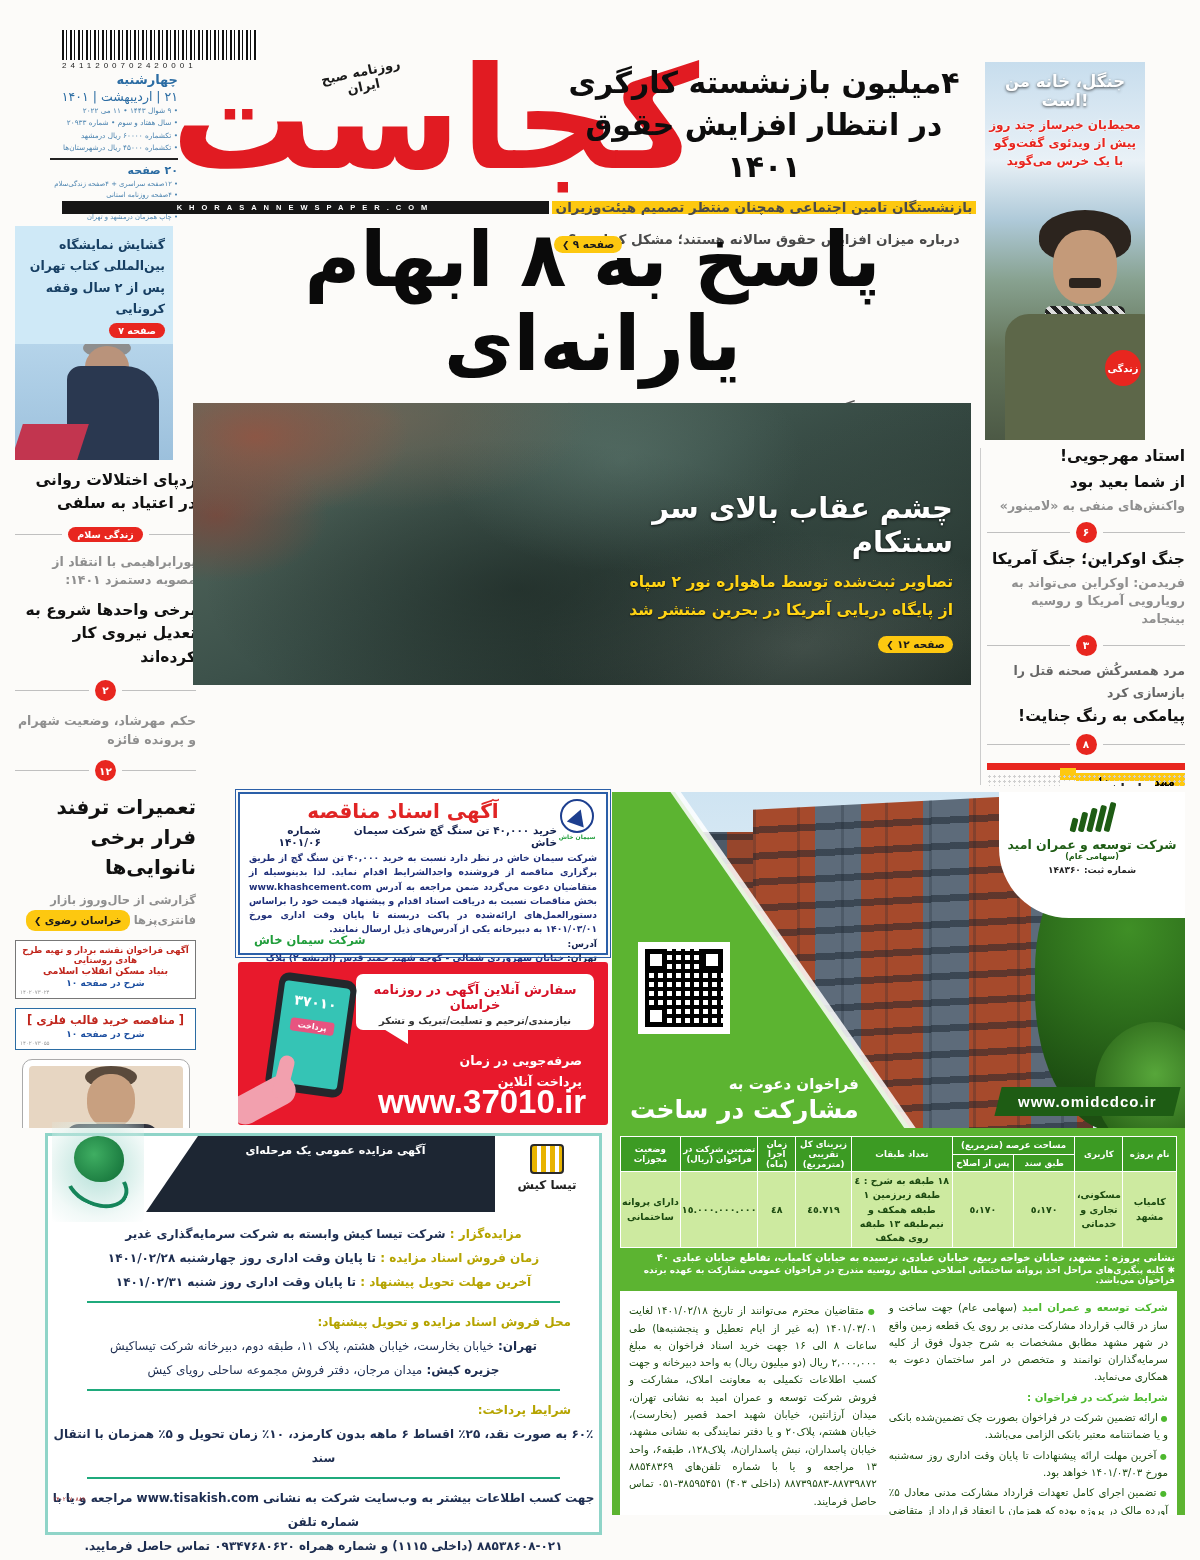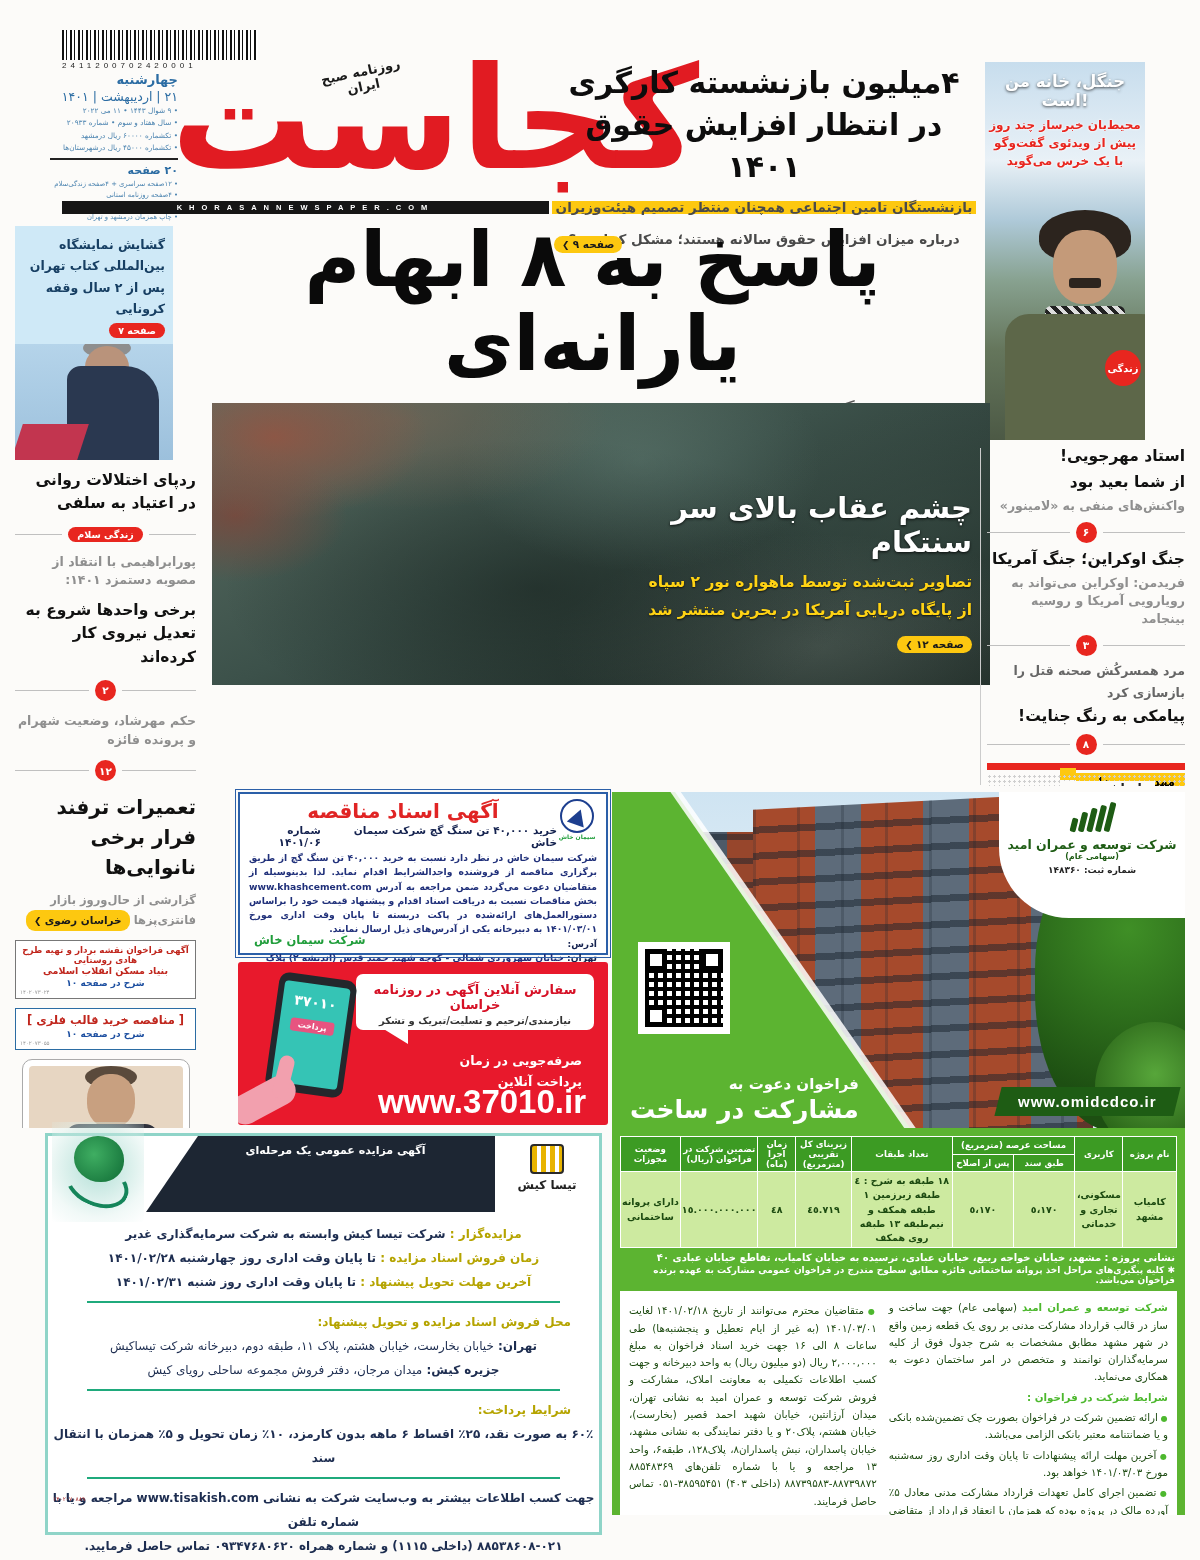--- a/index.html
+++ b/index.html
@@ -73,21 +73,21 @@
   .smallad .p{color:#1b4ea0;font-weight:bold;font-size:9px;margin-top:2px;}
   .smallad .code{display:block;text-align:left;font-size:5.5px;color:#999;margin-top:1px;}
   .obit{width:168px;margin:0 auto;border:1px solid #aaa;border-radius:10px;padding:6px 6px 4px;background:#fff;text-align:center;}
   .obit .photo{position:relative;height:92px;background:#e7d6c2;overflow:hidden;border-radius:4px;}
   .obit .face{position:absolute;left:58px;top:8px;width:48px;height:54px;background:#c8a080;border-radius:46%;}
   .obit .ohair{position:absolute;left:56px;top:0;width:52px;height:22px;background:#5a4a3c;border-radius:50%;}
   .obit .vest{position:absolute;left:36px;top:58px;width:94px;height:36px;background:#fff;border-radius:14px 14px 0 0;border-top:5px solid #30323c;}
   .yellowad{position:relative;width:181px;height:48px;background:#f7d33e;border-radius:4px;overflow:hidden;}
 
   
-  .sat{left:212px;top:403px;width:778px;height:282px;overflow:hidden;
+  .sat{left:193px;top:403px;width:778px;height:282px;overflow:hidden;
     background:
       radial-gradient(ellipse 220px 120px at 8% 12%,rgba(148,84,66,.85),transparent 70%),
       radial-gradient(ellipse 160px 95px at 3% 40%,rgba(125,70,58,.8),transparent 70%),
       radial-gradient(ellipse 300px 130px at 24% 6%,rgba(130,100,82,.5),transparent 70%),
       radial-gradient(ellipse 260px 160px at 55% 20%,rgba(110,140,130,.35),transparent 70%),
       radial-gradient(ellipse 420px 200px at 42% 66%,rgba(22,32,28,.55),transparent 75%),
       radial-gradient(ellipse 380px 160px at 78% 86%,rgba(140,150,142,.28),transparent 70%),
       radial-gradient(ellipse 300px 200px at 92% 42%,rgba(58,78,70,.5),transparent 70%),
       linear-gradient(155deg,#5a6e63,#3c514a 45%,#273631 75%,#1d2a25);}
   .sat .cap{position:absolute;right:18px;top:88px;width:400px;text-align:right;direction:rtl;}
@@ -479,21 +479,21 @@
         <td>١٨ طبقه به شرح : ٤ طبقه زیرزمین ١ طبقه همکف و نیم‌طبقه ١٣ طبقه روی همکف</td>
         <td>٤٥.٧١٩</td>
         <td>٤٨</td>
         <td>١٥.٠٠٠.٠٠٠.٠٠٠</td>
         <td>دارای پروانه ساختمانی</td>
       </tr>
     </tbody>
       </table>
 
     <div class="oaddr">نشانی پروژه : مشهد، خیابان خواجه ربیع، خیابان عبادی، نرسیده به خیابان کامیاب، تقاطع خیابان عبادی ۴۰</div>
-    <div class="obul">کلیه پیگیری‌های مراحل اخذ پروانه ساختمانی فائزه مطابق سطوح مندرج در فراخوان عمومی مشارکت به عهده برنده فراخوان می‌باشد.</div>
+    <div class="obul">کلیه پیگیری‌های مراحل اخذ پروانه ساختمانی اصلاحی مطابق روسیه مندرج در فراخوان عمومی مشارکت به عهده برنده فراخوان می‌باشد.</div>
 
     <div class="opanel">
       <div class="colr">
         <div>
           <span class="gb">شرکت توسعه و عمران امید</span>
           <span>(سهامی عام) جهت ساخت و ساز در قالب قرارداد مشارکت مدنی بر روی یک قطعه زمین واقع در شهر مشهد مطابق مشخصات به شرح جدول فوق از کلیه سرمایه‌گذاران توانمند و متخصص در امر ساختمان دعوت به همکاری می‌نماید.</span>
         </div>
         <div class="gb" style="margin-top:3px;">شرایط شرکت در فراخوان :</div>
         <div class="obitem">ارائه تضمین شرکت در فراخوان بصورت چک تضمین‌شده بانکی و یا ضمانتنامه معتبر بانکی الزامی می‌باشد.</div>
         <div class="obitem">آخرین مهلت ارائه پیشنهادات تا پایان وقت اداری روز سه‌شنبه مورخ ۱۴۰۱/۰۳/۰۳ خواهد بود.</div>

